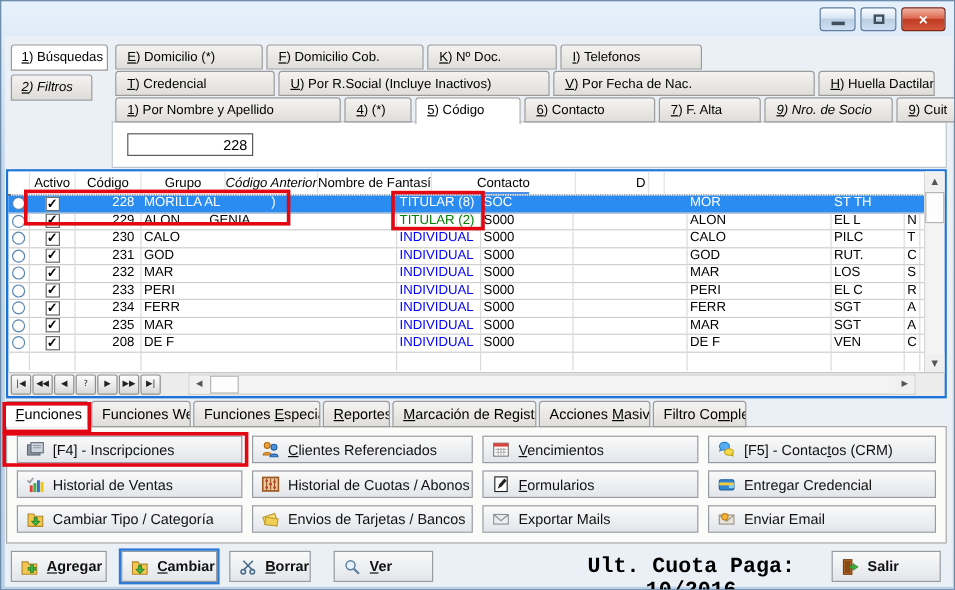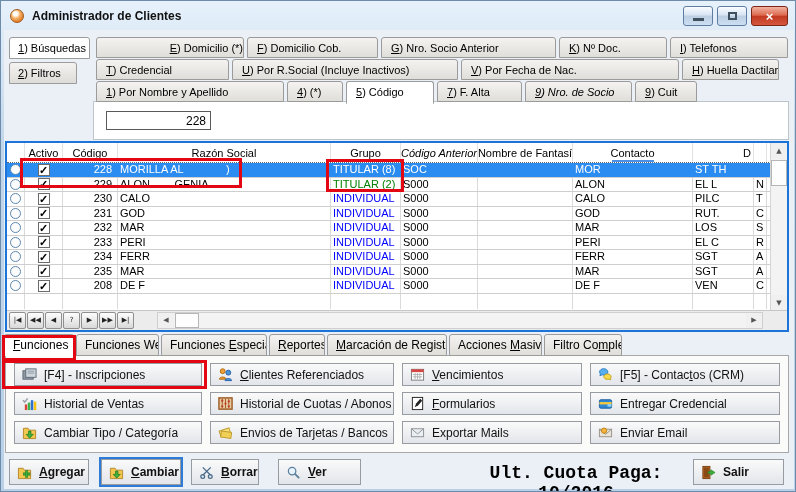--- a/index.html
+++ b/index.html
@@ -94,74 +94,69 @@
   #ann-grupo{left:325px;top:158px;width:78px;height:33px;}
   #ann-ftab{left:1px;top:334px;width:74px;height:26px;}
   #ann-fbtn{left:1px;top:359px;width:205px;height:29px;}
   u{text-decoration:underline;}
 </style>
 </head>
 <body>
 
 <div class="window">
 
-  <div class="titlebar">
-    <span class="logo"></span>
-    <span class="title-text">Administrador de Clientes</span>
-  </div>
   <div class="win-controls">
     <button class="win-btn">
         <span class="g-min"></span>
       </button>
     <button class="win-btn">
         <span class="g-max"></span>
       </button>
     <button class="win-btn close">
         <span>×</span>
       </button>
   </div>
 
   <div class="client"></div>
 
   <div id="sidebar-tabs">
       <div class="side-tab active" style="width: 81px;"><u>1</u>) Búsquedas</div>
-      <div class="side-tab" style="width: 68px;"><u>2</u>) Filtros</div>
+      <div class="side-tab" style="width: 68px; font-style: italic;"><u>2</u>) Filtros</div>
     </div>
 
   <div class="srow" id="search-row-1">
-      <div class="stab" style="width: 148px; text-align: right;"><u>E</u>) Domicilio (*)</div>
+      <div class="stab" style="width: 123px;"><u>E</u>) Domicilio (*)</div>
       <div class="stab" style="width: 131px;"><u>F</u>) Domicilio Cob.</div>
-      <div class="stab" style="width: 175px;"><u>G</u>) Nro. Socio Anterior</div>
       <div class="stab" style="width: 108px;"><u>K</u>) Nº Doc.</div>
       <div class="stab" style="width: 118px;"><u>I</u>) Telefonos</div>
     </div>
   <div class="srow" id="search-row-2">
       <div class="stab" style="width: 133px;"><u>T</u>) Credencial</div>
       <div class="stab" style="width: 226px;"><u>U</u>) Por R.Social (Incluye Inactivos)</div>
       <div class="stab" style="width: 218px;"><u>V</u>) Por Fecha de Nac.</div>
       <div class="stab" style="width: 97px;"><u>H</u>) Huella Dactilar</div>
     </div>
   <div class="srow" id="search-row-3">
       <div class="stab" style="width: 188px;"><u>1</u>) Por Nombre y Apellido</div>
       <div class="stab" style="width: 56px;"><u>4</u>) (*)</div>
       <div class="stab active" style="width: 88px;"><u>5</u>) Código</div>
+      <div class="stab" style="width: 109px;"><u>6</u>) Contacto</div>
       <div class="stab" style="width: 85px;"><u>7</u>) F. Alta</div>
       <div class="stab" style="width: 107px; font-style: italic;"><u>9</u>) Nro. de Socio</div>
       <div class="stab" style="width: 62px;"><u>9</u>) Cuit</div>
     </div>
 
   <div class="search-panel"></div>
   <input id="code-input" value="228" style="">
 
   <div class="grid-panel">
     <div class="ghead" id="grid-header">
         <div class="hcell" style="width: 18px;"></div>
         <div class="hcell" style="width: 38px;">Activo</div>
         <div class="hcell" style="width: 55px;">Código</div>
-        <div class="hcell" style="width: 213px;">Razón Social</div>
         <div class="hcell" style="width: 70px;">Grupo</div>
         <div class="hcell" style="width: 77px; font-style: italic;">Código Anterior</div>
         <div class="hcell" style="width: 95px;">Nombre de Fantasí</div>
         <div class="hcell" style="width: 120px;">Contacto<span class="sort-mark"></span></div>
         <div class="hcell hright" style="width: 61px;">D</div>
         <div class="hcell" style="width: 13px;"></div>
       </div>
     <div id="grid-rows">
         <div class="grow sel">
           <div class="gcell c0" style="width: 18px;"><span class="radio"></span></div>

